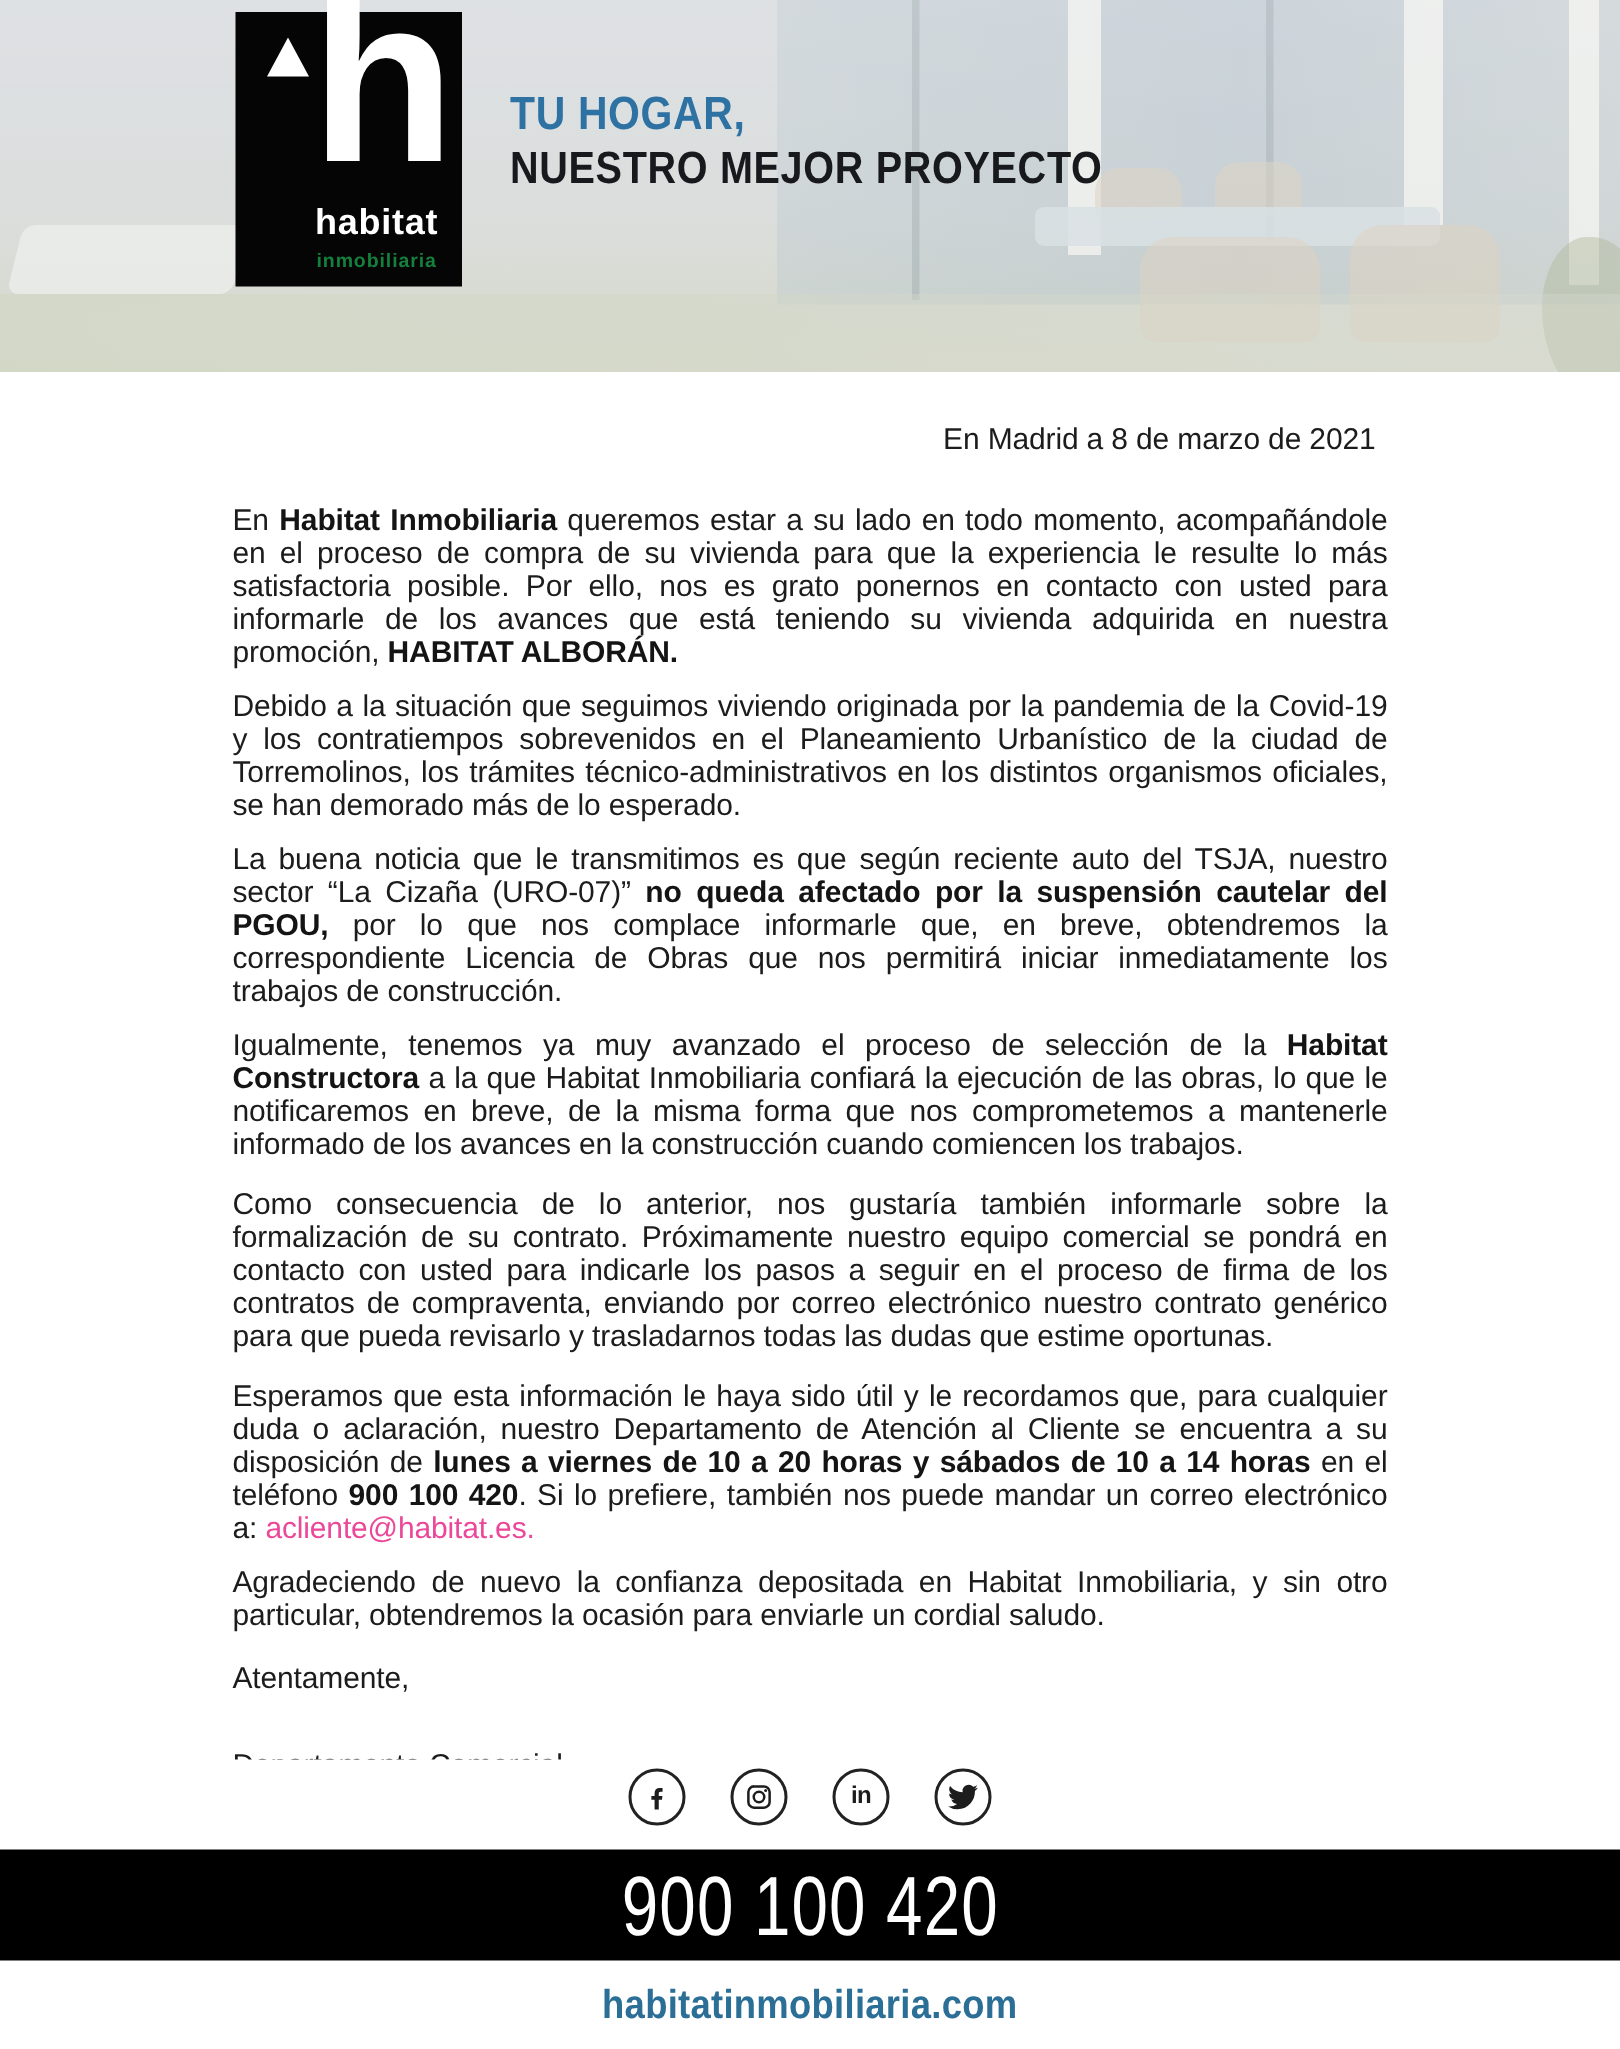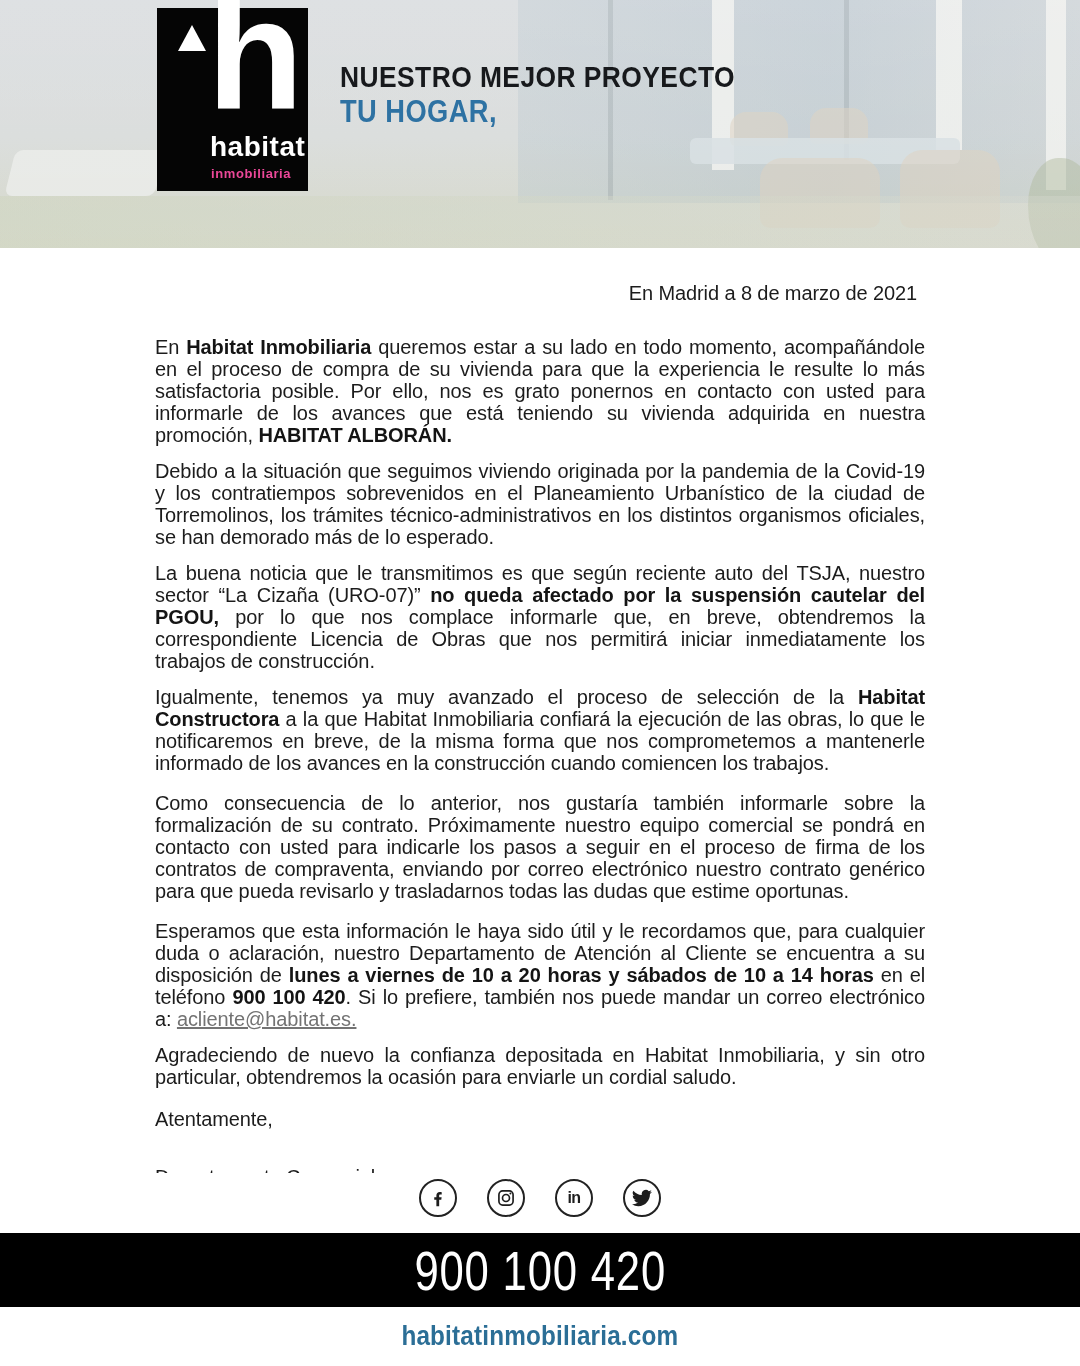--- a/index.html
+++ b/index.html
@@ -72,25 +72,25 @@
     border-right:14px solid transparent;
     border-bottom:26px solid #ffffff;
   }
   .logo-h {
     position:absolute; left:50px; top:-34px;
     color:#ffffff; font-size:158px; font-weight:bold; line-height:1;
     font-family:"Liberation Sans", sans-serif;
   }
   .logo-word {
     position:absolute; left:53px; bottom:28px;
-    color:#ffffff; font-size:28px; font-weight:bold; letter-spacing:0.5px;
+    color:#ffffff; font-size:24px; font-weight:bold; letter-spacing:0.5px;
   }
   .logo-sub {
     position:absolute; left:54px; bottom:10px;
-    color:#ec4899; font-size:13px; font-weight:bold; letter-spacing:0.6px;text-align:center;
+    color:#15803d; font-size:13px; font-weight:bold; letter-spacing:0.6px;text-align:center;
   }
 
   
   .tagline { position:absolute; left:340px; top:58px; z-index:2; }
   .tagline .l1 {
     display:inline-block; transform:scaleX(0.88); transform-origin:left center;
     font-size:31px; font-weight:bold; letter-spacing:0.5px; color:#2e72a3;
   }
   .tagline .l2 {
     display:inline-block; transform:scaleX(0.88); transform-origin:left center;
@@ -102,21 +102,21 @@
     flex:1 1 auto; overflow:hidden;
     padding:34px 155px 0 155px;
     font-size:20px; line-height:22px; color:#1c1c1c;
     letter-spacing:-0.1px;
   }
   .date-line { text-align:right; padding-right:8px; margin-bottom:32px; }
   .greeting { margin-bottom:42px; }
   .letter p.para { text-align:justify; margin-bottom:14px; }
   .letter p.para.gap-lg { margin-bottom:18px; }
   .letter strong { font-weight:bold; color:#141414; }
-  .letter a.email-link { color:#737373; text-decoration:underline; }
+  .letter a.email-link { color:#ec4899; }
   .closing { margin-top:20px; margin-bottom:36px; }
   .sig-dept { }
   .sig-company { font-weight:bold; }
 
   
   .social-row {
     flex:0 0 auto;
     display:flex; justify-content:center; align-items:center; gap:30px;
     padding:6px 0 16px 0;
   }
@@ -175,22 +175,22 @@
     <div class="hero-fade"></div>
 
     <div class="logo-box">
       <div class="logo-triangle"></div>
       <div class="logo-h">h</div>
       <div class="logo-word">habitat</div>
       <div class="logo-sub">inmobiliaria</div>
     </div>
 
     <div class="tagline">
+      <div><span class="l1">TU HOGAR,</span></div>
       <div><span class="l2">NUESTRO MEJOR PROYECTO</span></div>
-      <div><span class="l1">TU HOGAR,</span></div>
     </div>
   </div>
 
   <div class="letter">
     <div class="date-line">En Madrid a 8 de marzo de 2021</div>
 
     <div id="paragraphs">
         <p class="para"><span>En </span><strong>Habitat Inmobiliaria</strong><span> queremos estar a su lado en todo momento, acompañándole en el proceso de compra de su vivienda para que la experiencia le resulte lo más satisfactoria posible. Por ello, nos es grato ponernos en contacto con usted para informarle de los avances que está teniendo su vivienda adquirida en nuestra promoción, </span><strong>HABITAT ALBORÁN.</strong></p>
         <p class="para"><span>Debido a la situación que seguimos viviendo originada por la pandemia de la Covid-19 y los contratiempos sobrevenidos en el Planeamiento Urbanístico de la ciudad de Torremolinos, los trámites técnico-administrativos en los distintos organismos oficiales, se han demorado más de lo esperado.</span></p>
         <p class="para"><span>La buena noticia que le transmitimos es que según reciente auto del TSJA, nuestro sector “La Cizaña (URO-07)” </span><strong>no queda afectado por la suspensión cautelar del PGOU,</strong><span> por lo que nos complace informarle que, en breve, obtendremos la correspondiente Licencia de Obras que nos permitirá iniciar inmediatamente los trabajos de construcción.</span></p>

